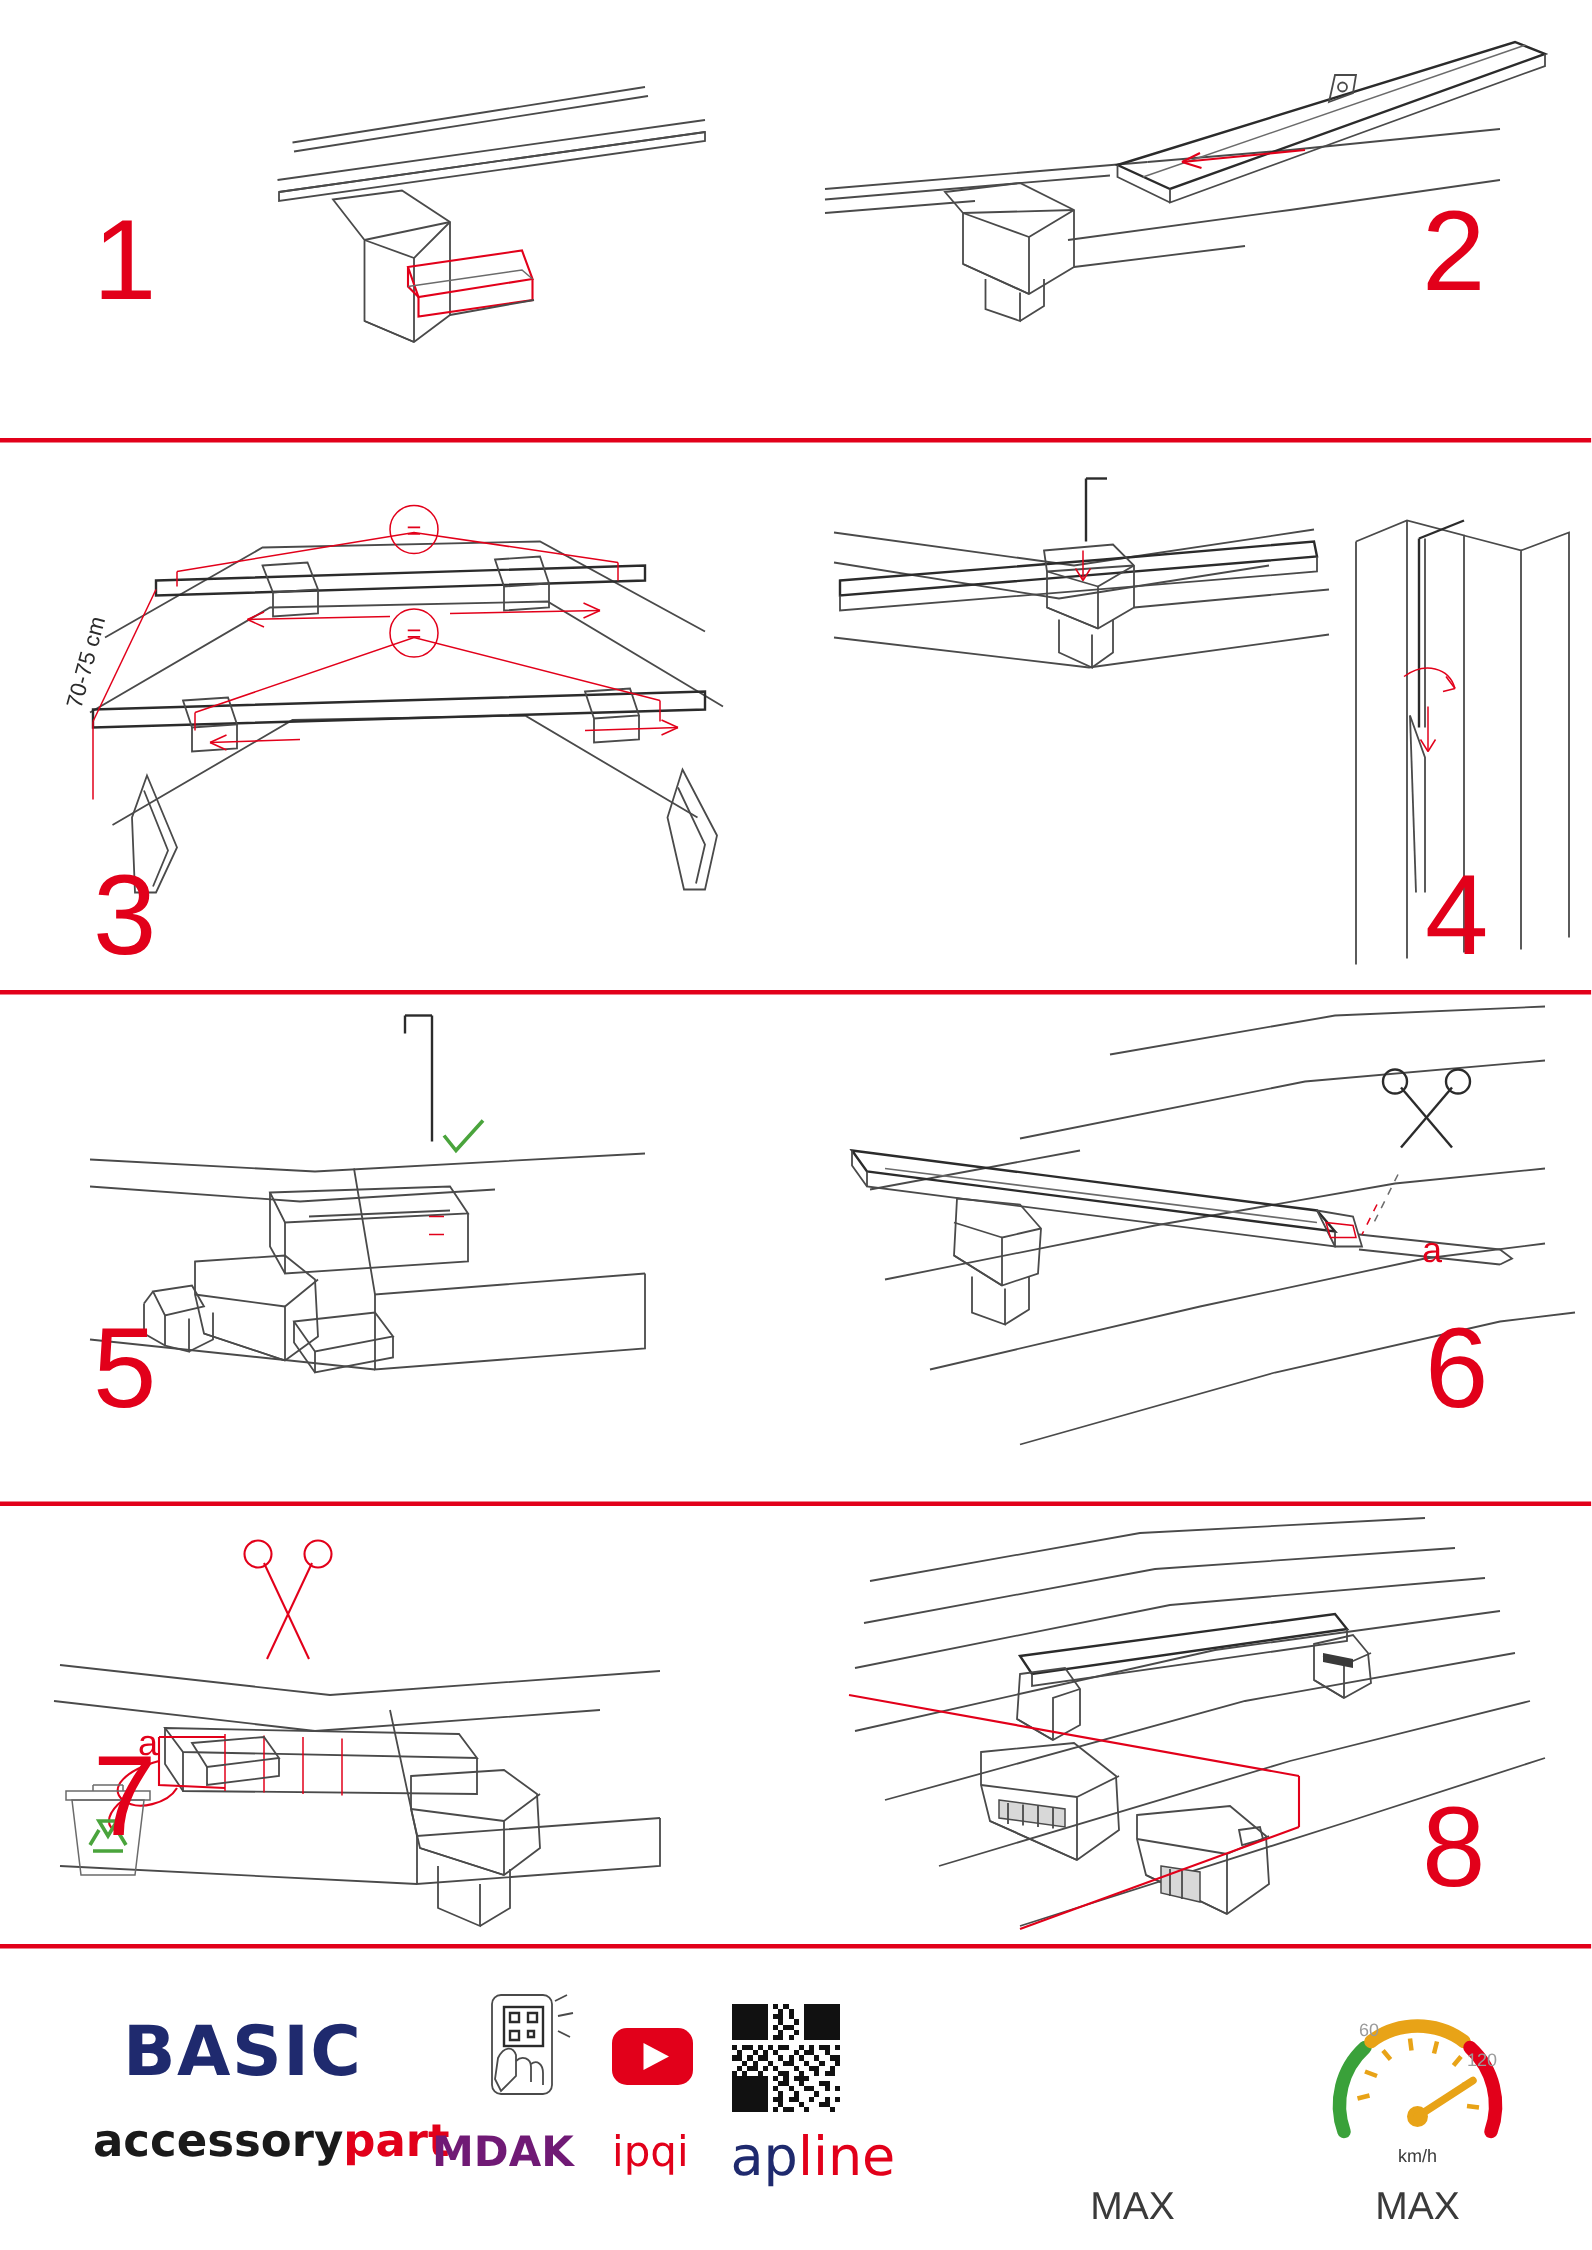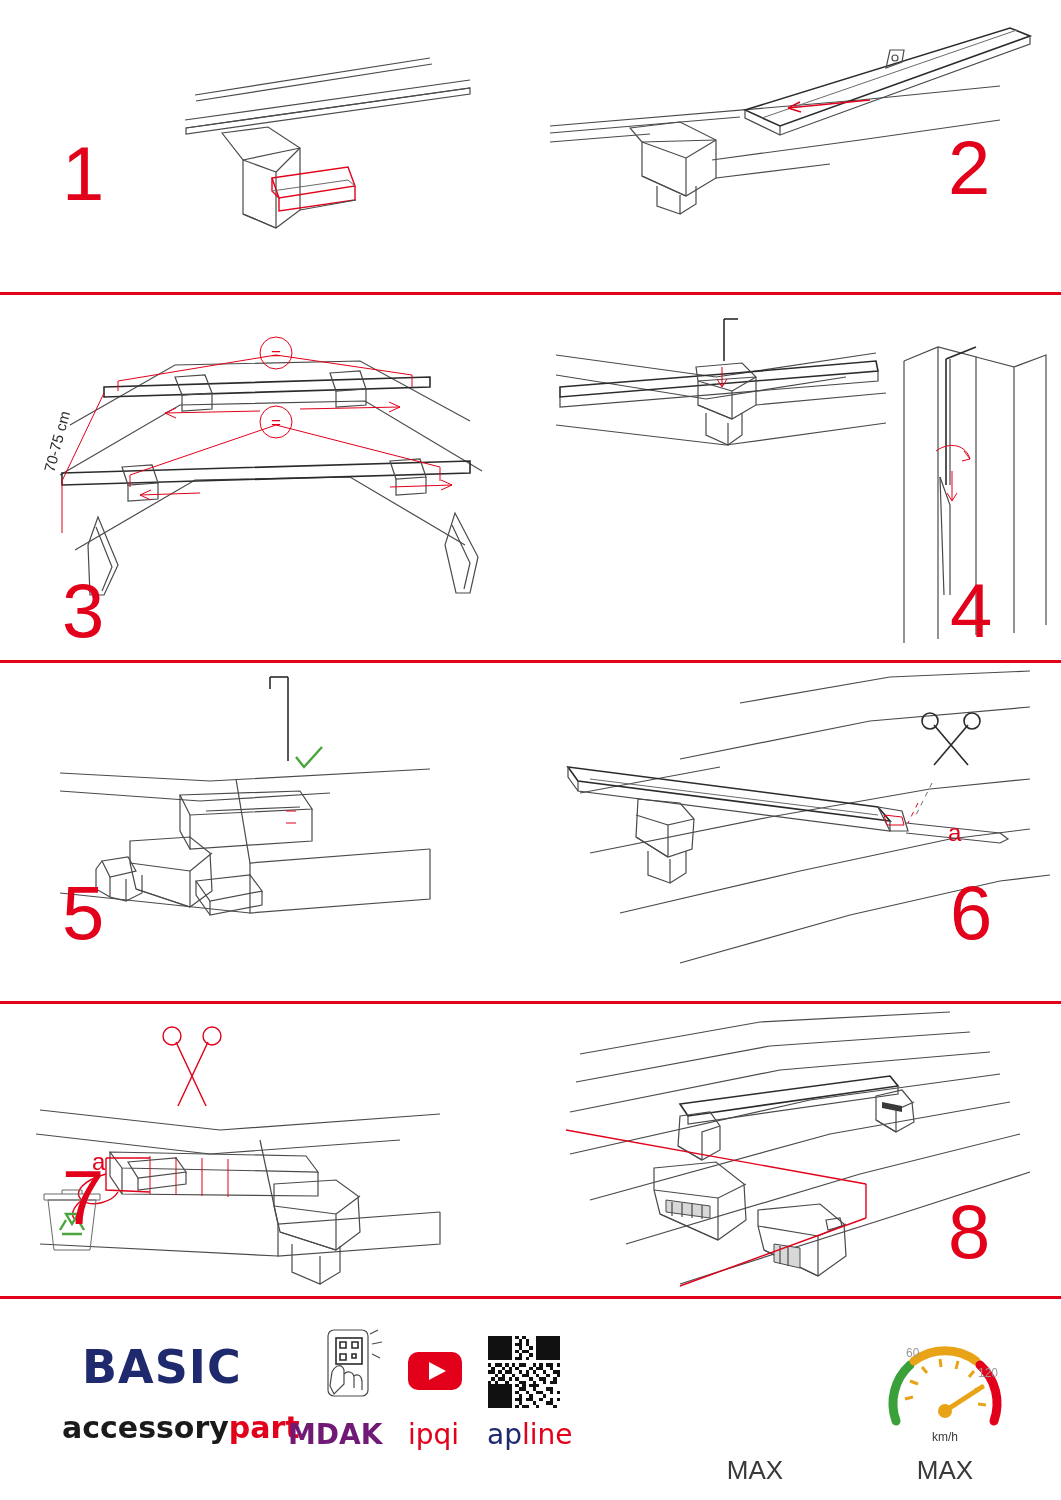--- a/index.html
+++ b/index.html
@@ -77,21 +77,21 @@
     position: absolute;
     left: 408px; top: 118px;
     font-family: "DejaVu Sans", sans-serif;
     font-size: 28px;
     color: #e2001a;
   }
   .brand-apline {
     position: absolute;
     left: 487px; top: 118px;
     font-family: "DejaVu Sans", sans-serif;
-    font-size: 28px;
+    font-size: 36px;
     color: #1f2a6e;
   }
   .brand-apline .li { color: #e2001a; }
   .weight-label {
     position: absolute;
     left: 700px; top: 155px;
     width: 110px; text-align: center;
     font-family: "Liberation Sans", sans-serif;
     font-size: 26px; color: #3a3a3a;
   }

